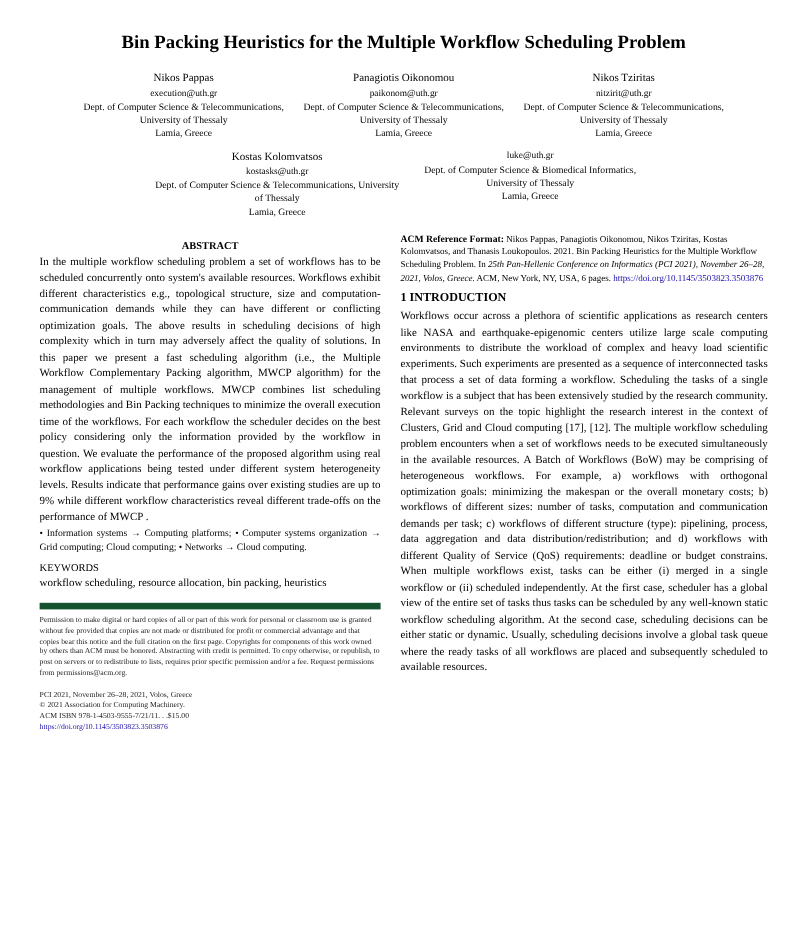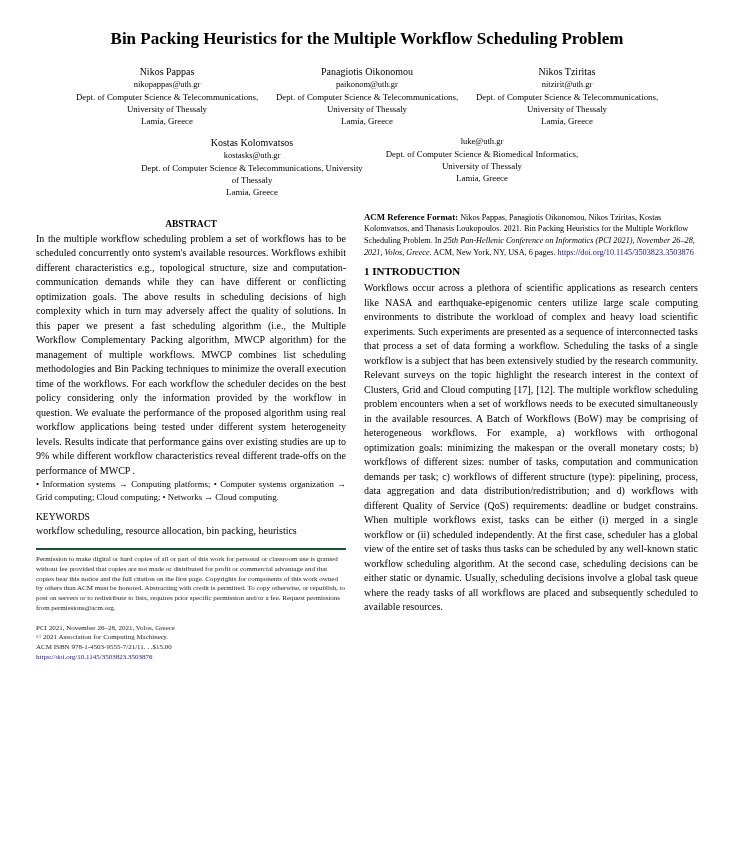--- a/index.html
+++ b/index.html
@@ -86,21 +86,21 @@
       font-size: 9.5px;
       font-weight: normal;
       margin-bottom: 2px;
       margin-top: 8px;
     }
 
     .permission-box {
       font-size: 7px;
       line-height: 1.4;
       margin-top: 10px;
-      border-top: 2px solid #14532d;
+      border-top: 6px solid #14532d;
       padding-top: 5px;
       color: #222;
     }
     .permission-box a, .acm-ref a {
       color: #1a0dab;
       text-decoration: none;
     }
 
     .acm-ref {
       font-size: 8.2px;
@@ -119,21 +119,21 @@
     }
   </style>
 </head>
 <body>
 
 <div class="paper-title">Bin Packing Heuristics for the Multiple Workflow Scheduling Problem</div>
 
 <div class="authors-row">
   <div class="author-block">
     <div class="author-name">Nikos Pappas</div>
-    <div class="author-email">nikopappas@uth.gr</div>
+    <div class="author-email">execution@uth.gr</div>
     <div>Dept. of Computer Science &amp; Telecommunications, University of Thessaly</div>
     <div>Lamia, Greece</div>
   </div>
   <div class="author-block">
     <div class="author-name">Panagiotis Oikonomou</div>
     <div class="author-email">paikonom@uth.gr</div>
     <div>Dept. of Computer Science &amp; Telecommunications, University of Thessaly</div>
     <div>Lamia, Greece</div>
   </div>
   <div class="author-block">

